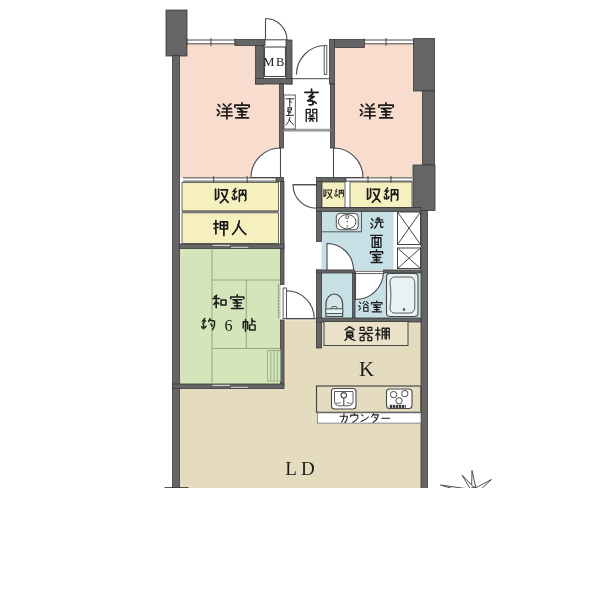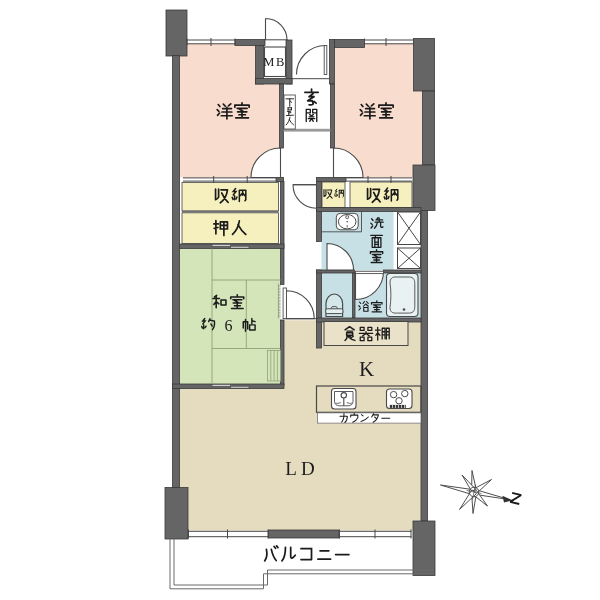--- a/index.html
+++ b/index.html
@@ -1,16 +1,16 @@
 <!DOCTYPE html>
 <html><head>
 <meta charset="utf-8">
 <style>
   html,body{margin:0;padding:0;background:#ffffff;}
-  .wrap{width:600px;height:600px;position:relative;font-family:"Liberation Serif",serif;}
+  .wrap{width:600px;height:488px;position:relative;font-family:"Liberation Serif",serif;}
   text{font-family:"Liberation Serif",serif;fill:#1b1b1b;}
 </style>
 </head>
 <body>
 <div class="wrap">
 <svg width="600" height="600" viewBox="0 0 600 600" xmlns="http://www.w3.org/2000/svg">
 <defs>
 <g id="kYo" stroke="#1b1b1b" stroke-width="10" fill="none" stroke-linecap="round">
   <path d="M16,12 L26,24 M10,42 L20,52 M12,76 L24,62"></path>
   <path d="M46,10 L58,22 M90,8 L76,20 M42,36 L94,36 M38,56 L96,56 M34,78 L98,78 M67,28 L67,96"></path>

